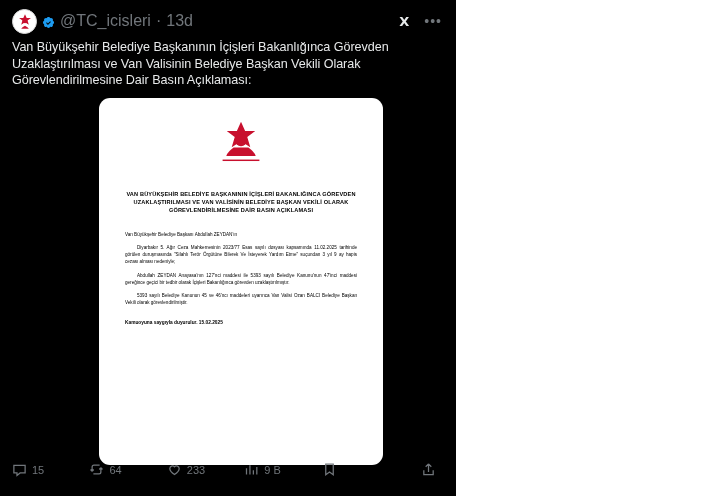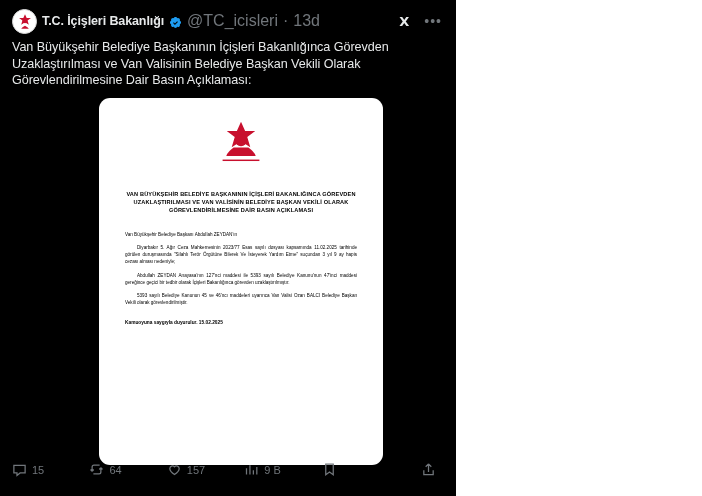--- a/index.html
+++ b/index.html
@@ -178,21 +178,20 @@
   <div class="tweet-card">
 
     <div class="tweet-header">
       <div class="avatar">
         <svg class="crest" viewBox="0 0 40 40">
           <path d="M20 4 L24 13 L34 13 L26 19 L29 29 L20 23 L11 29 L14 19 L6 13 L16 13 Z" fill="#c8102e"></path>
           <circle cx="20" cy="20" r="5.5" fill="#c8102e"></circle>
           <path d="M20 31 q-7 3 -9 7 h18 q-2 -4 -9 -7 z" fill="#c8102e"></path>
         </svg>
       </div>
-      <span class="display-name">T.C. İçişleri Bakanlığı</span>
       <span class="verified">
         <svg viewBox="0 0 24 24" width="13" height="13">
           <path fill="#1d9bf0" d="M22.25 12c0-1.43-.88-2.67-2.19-3.34.46-1.39.2-2.9-.81-3.91s-2.52-1.27-3.91-.81C14.67 2.63 13.43 1.75 12 1.75s-2.67.88-3.34 2.19c-1.39-.46-2.9-.2-3.91.81s-1.27 2.52-.81 3.91C2.63 9.33 1.75 10.57 1.75 12s.88 2.67 2.19 3.34c-.46 1.39-.2 2.9.81 3.91s2.52 1.27 3.91.81c.67 1.31 1.91 2.19 3.34 2.19s2.67-.88 3.34-2.19c1.39.46 2.9.2 3.91-.81s1.27-2.52.81-3.91c1.31-.67 2.19-1.91 2.19-3.34z"></path>
           <path fill="#000000" d="M10.93 16.52l-3.4-3.4 1.42-1.41 1.98 1.98 4.12-4.12 1.41 1.42z"></path>
         </svg>
       </span>
       <span class="handle">@TC_icisleri</span>
       <span class="dot-sep">·</span>
       <span class="timestamp">13d</span>
       <span class="header-spacer"></span>
@@ -246,21 +245,21 @@
         </span>
         <span class="action-count">64</span>
       </div>
 
       <div class="action">
         <span>
           <svg viewBox="0 0 24 24" width="15" height="15">
             <path fill="none" stroke="#71767b" stroke-width="2" d="M12 20s-7.5-4.7-7.5-9.6A4.4 4.4 0 0 1 12 7.6a4.4 4.4 0 0 1 7.5 2.8C19.5 15.3 12 20 12 20z"></path>
           </svg>
         </span>
-        <span class="action-count">157</span>
+        <span class="action-count">233</span>
       </div>
 
       <div class="action">
         <span>
           <svg viewBox="0 0 24 24" width="15" height="15">
             <path fill="none" stroke="#71767b" stroke-width="2" d="M4 20V10M9.5 20V5M15 20v-7M20.5 20V8"></path>
           </svg>
         </span>
         <span class="action-count">9 B</span>
       </div>

